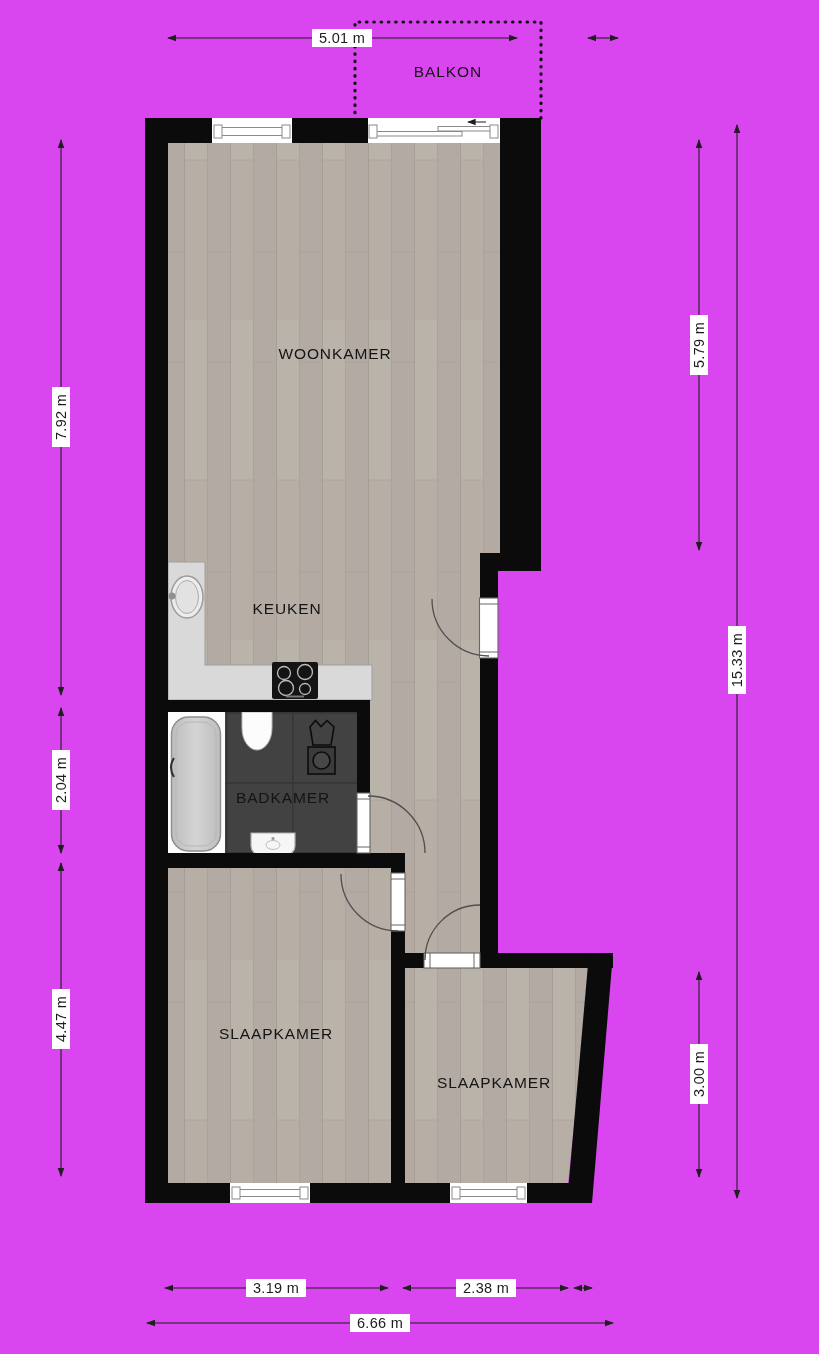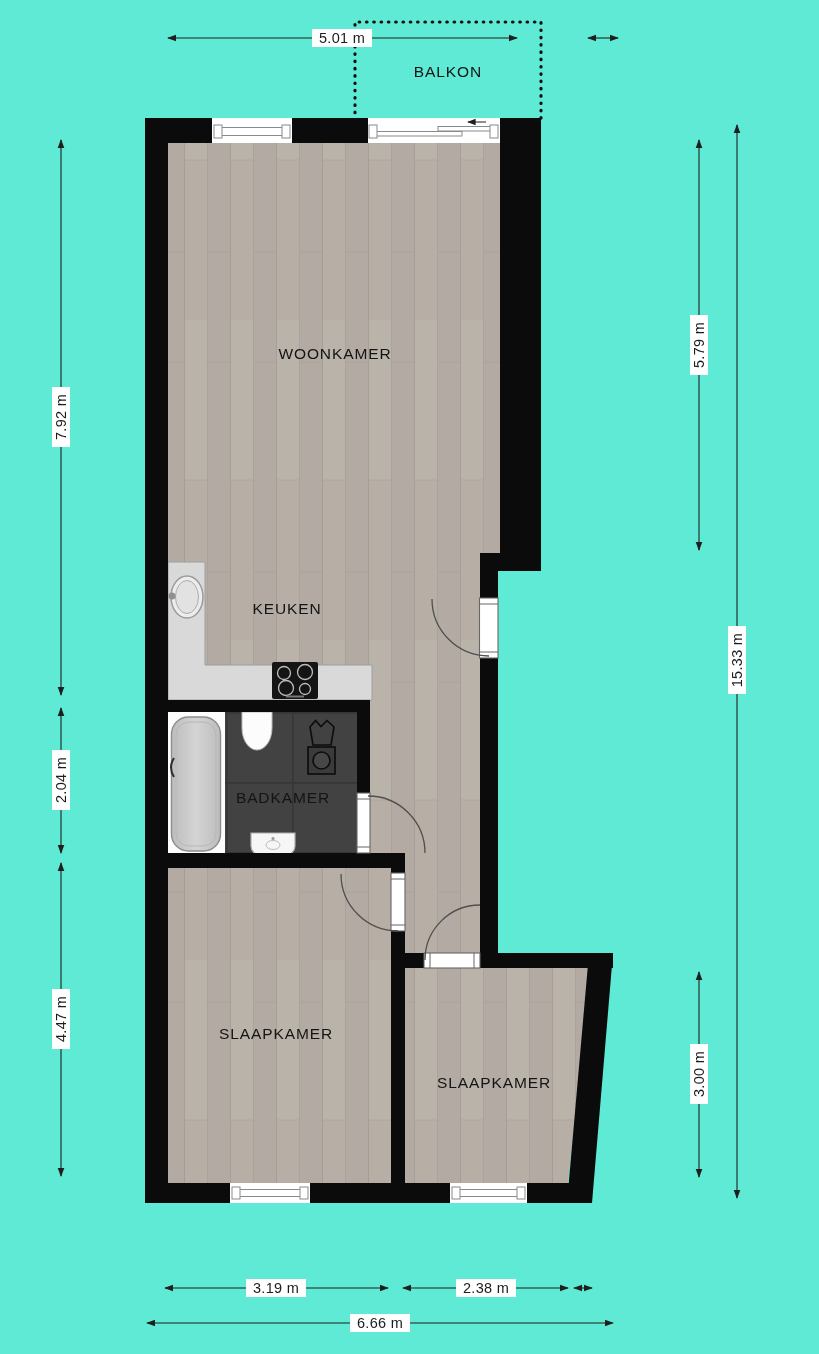--- a/index.html
+++ b/index.html
@@ -1,16 +1,16 @@
 <!DOCTYPE html>
 <html><head>
 <meta charset="utf-8">
 <style>
   html,body{margin:0;padding:0;background:#ffffff;}
-  .page{position:relative;width:819px;height:1354px;background:#5eead4;overflow:hidden;}
+  .page{position:relative;width:819px;height:1354px;background:#d946ef;overflow:hidden;}
   svg text{font-family:"Liberation Sans", sans-serif;}
   .room-label{font-size:15.5px;fill:#141414;text-anchor:middle;letter-spacing:.9px;}
   .dim-label{font-size:14.5px;fill:#1c1c1c;text-anchor:middle;letter-spacing:.3px;}
   .dim-bg{fill:#ffffff;}
   .dimline{stroke:#1f1f1f;stroke-width:1.1;}
   .arcline{stroke:#4f4f4f;stroke-width:1.3;fill:none;}
   .winline{stroke:#8a8a8a;stroke-width:1;}
 </style>
 </head>
 <body>

